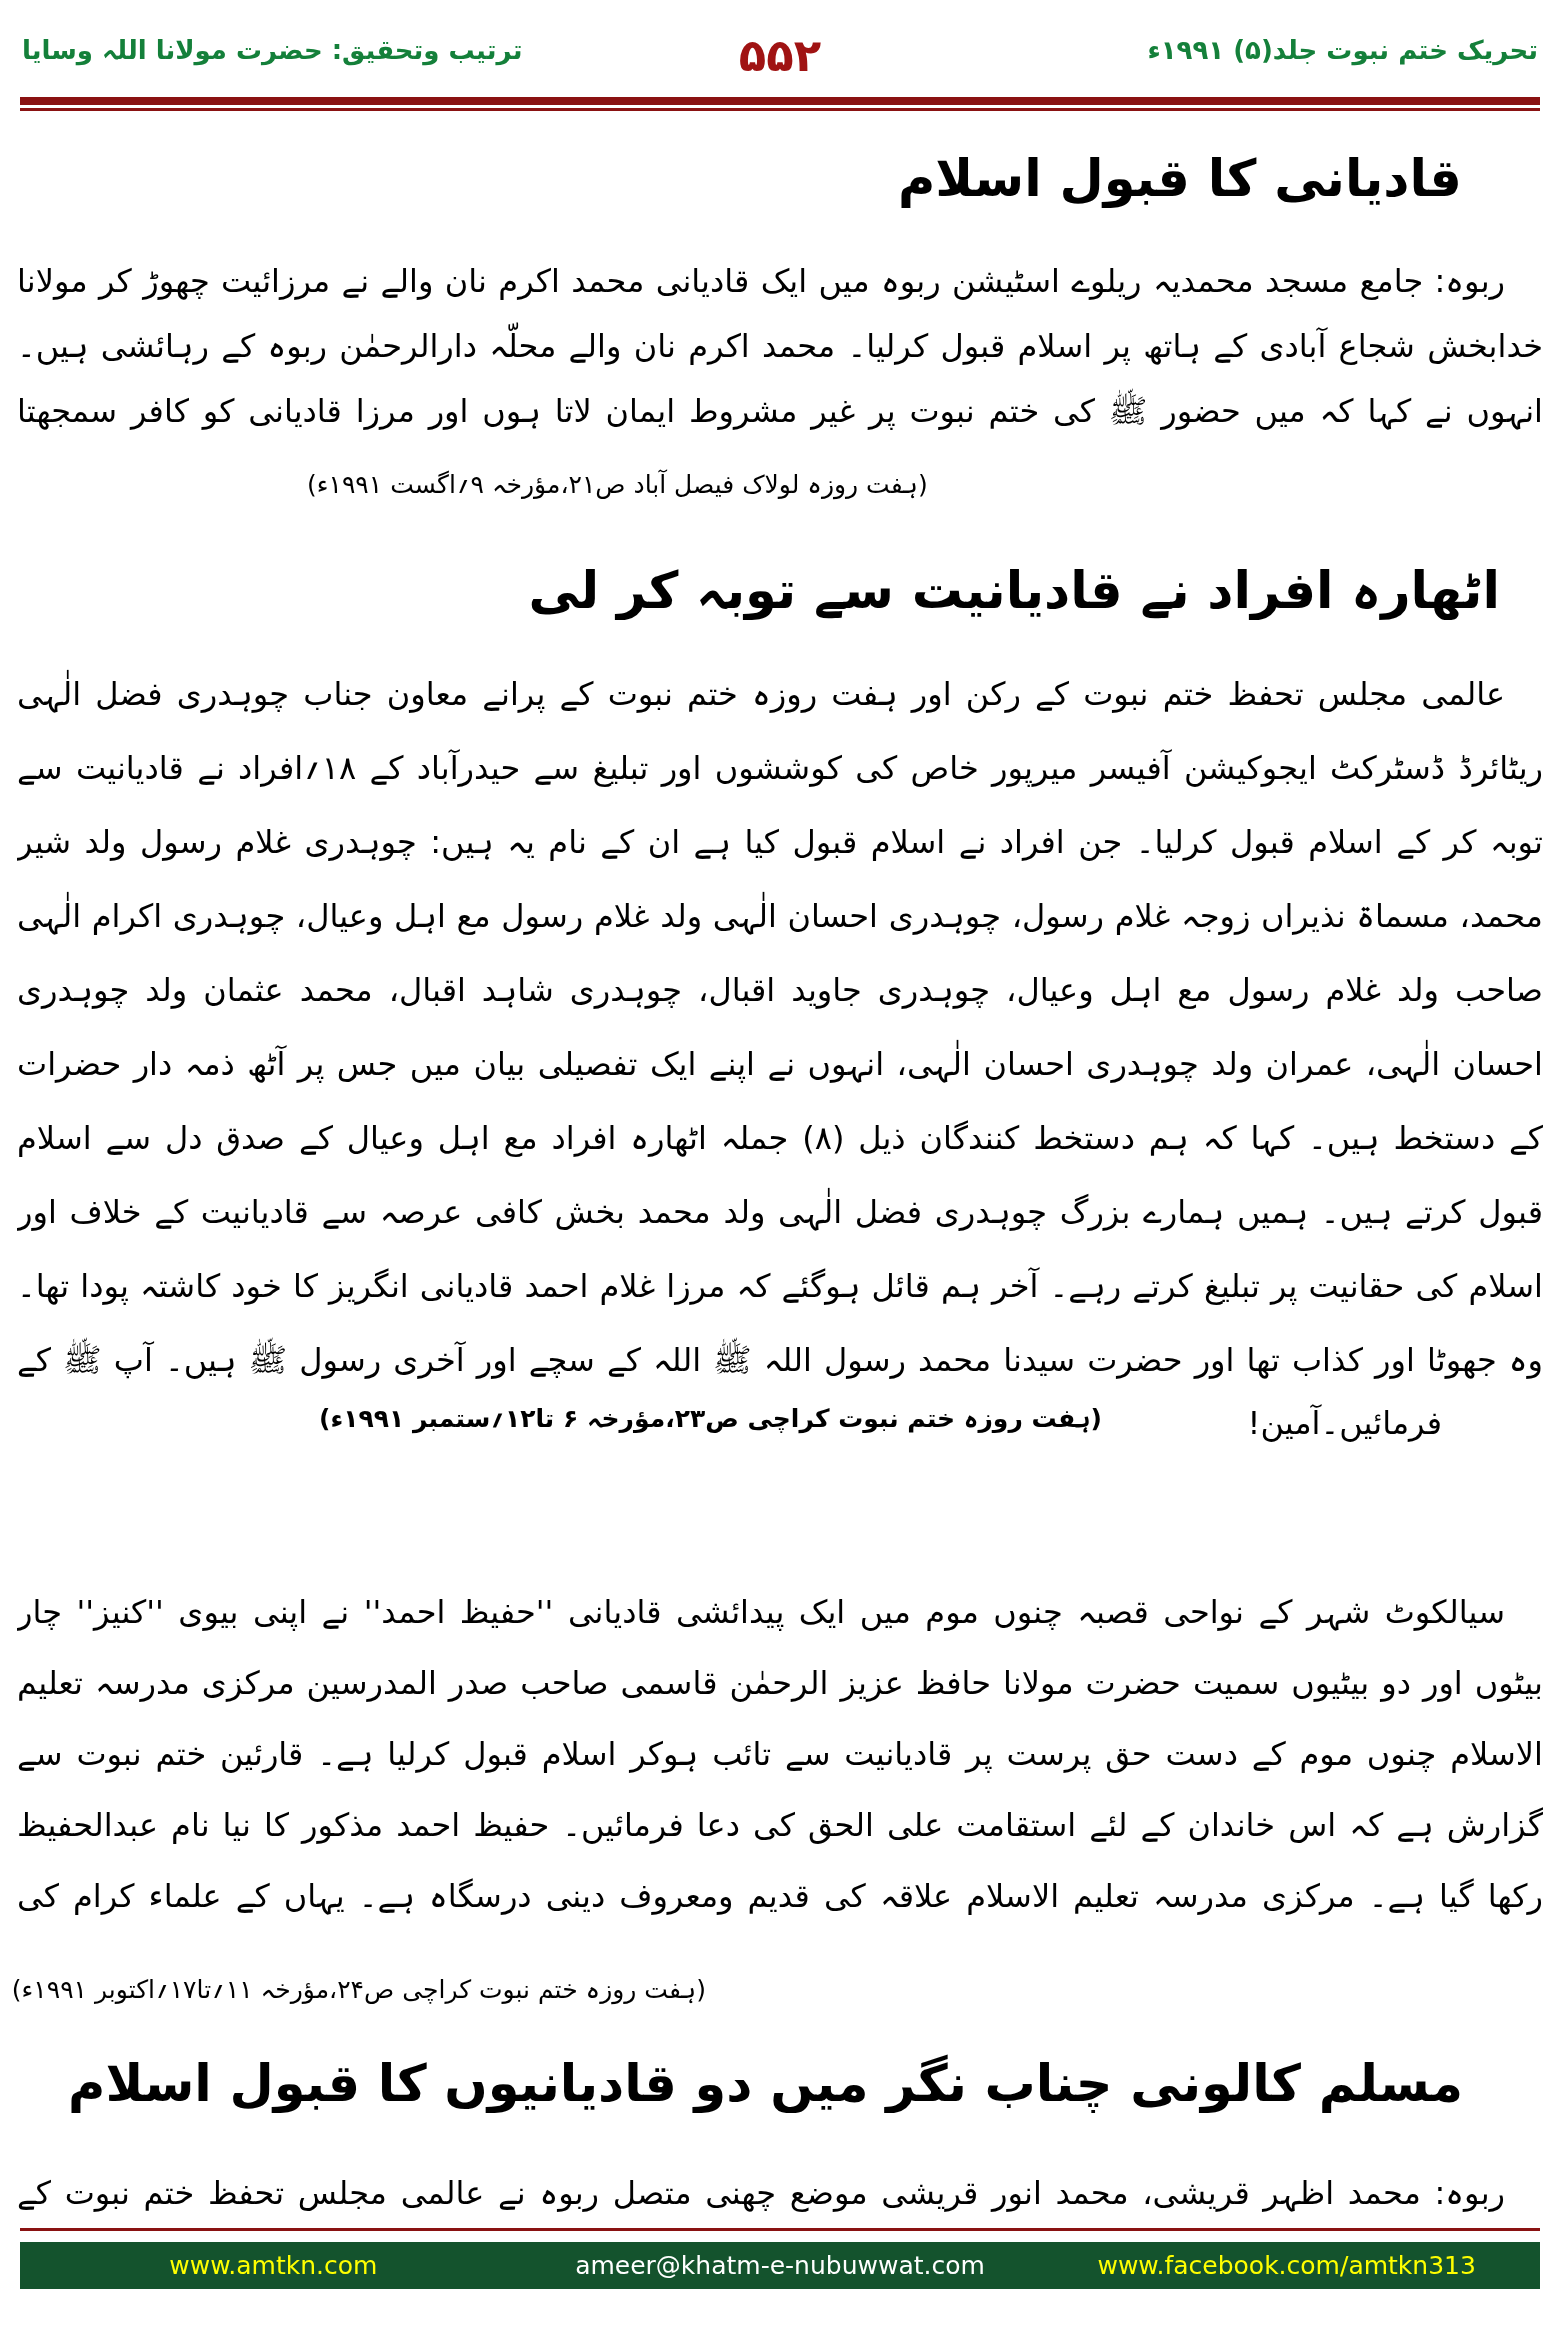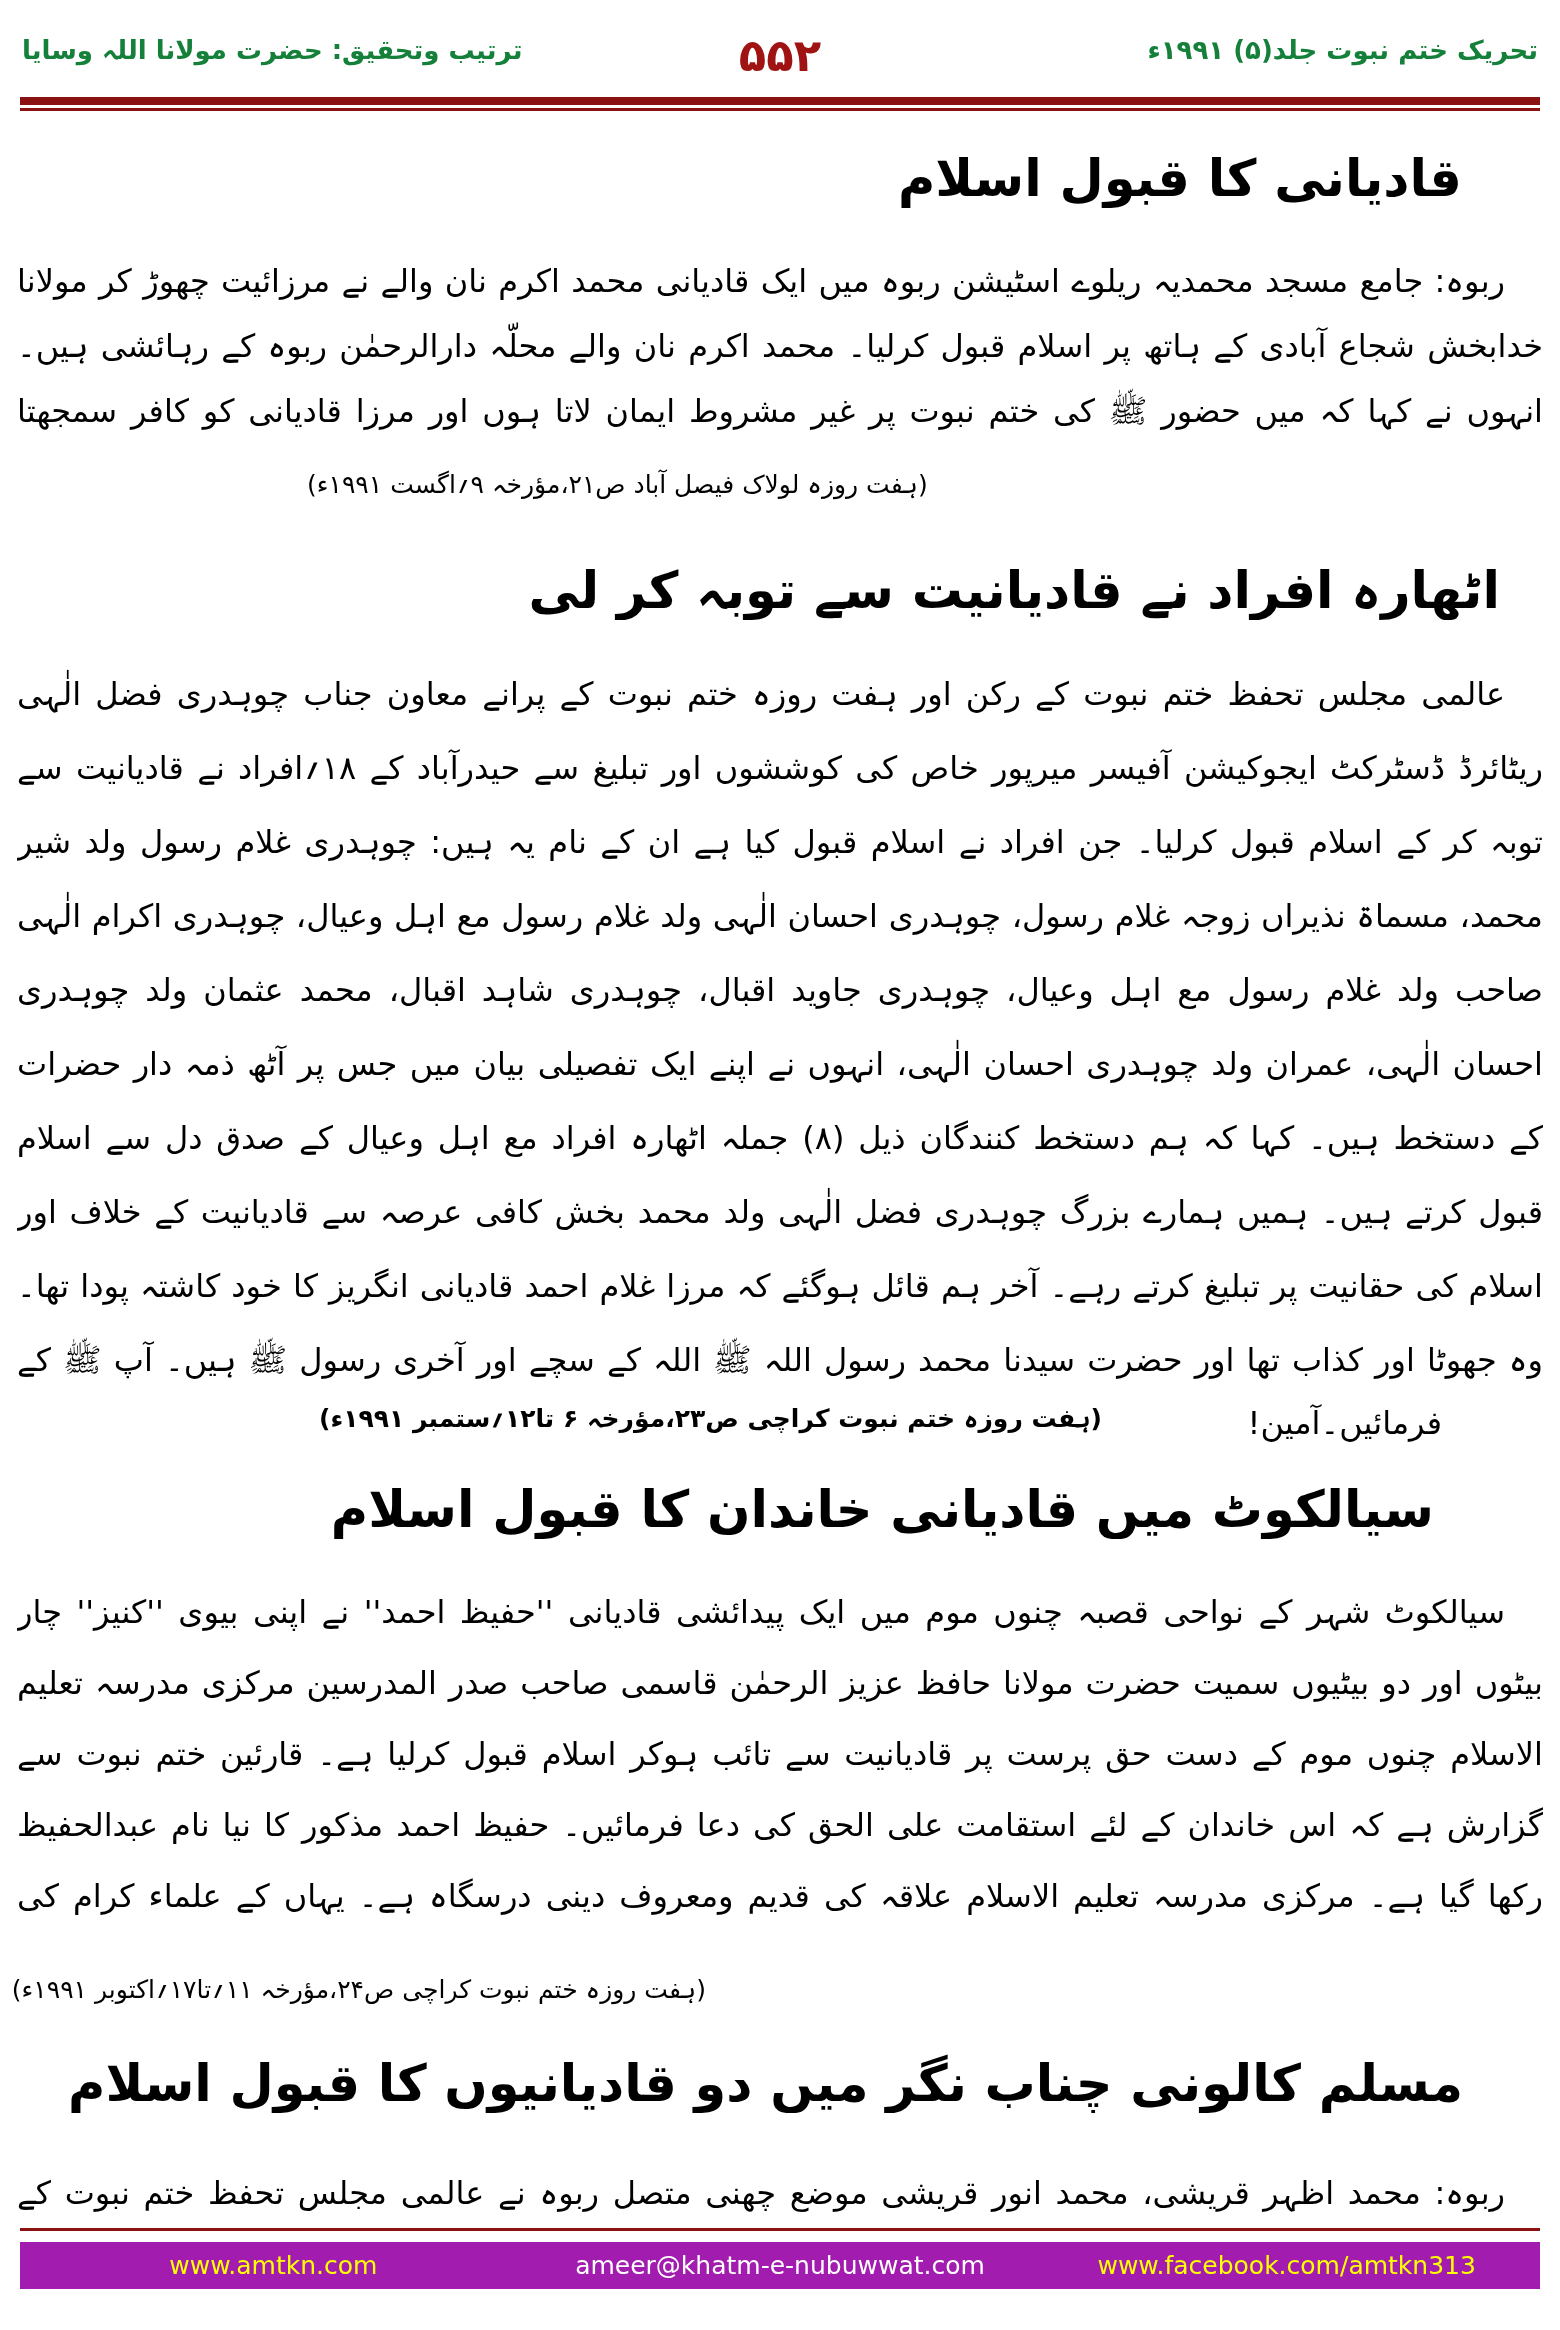--- a/index.html
+++ b/index.html
@@ -89,21 +89,21 @@
     text-indent:38px;
     text-align-last:justify;
     white-space:normal;
   }
   
   .footer-bar{
     position:absolute;
     left:20px;right:20px;
     top:2242px;
     height:47px;
-    background:#a21caf;
+    background:#14532d;
     display:flex;
     align-items:center;
   }
   .footer-cell{
     flex:1;
     text-align:center;
     font-size:25px;
     white-space:nowrap;
   }
   .footer-link-yellow{color:#ffff00;}
@@ -125,21 +125,20 @@
   <div class="body-par" style="top:249px;height:200px;line-height:65px;">ربوہ: جامع مسجد محمدیہ ریلوے اسٹیشن ربوہ میں ایک قادیانی محمد اکرم نان والے نے مرزائیت چھوڑ کر مولانا خدابخش شجاع آبادی کے ہاتھ پر اسلام قبول کرلیا۔ محمد اکرم نان والے محلّہ دارالرحمٰن ربوہ کے رہائشی ہیں۔ انہوں نے کہا کہ میں حضور ﷺ کی ختم نبوت پر غیر مشروط ایمان لاتا ہوں اور مرزا قادیانی کو کافر سمجھتا ہوں۔ مسجد محمدیہ میں سینکڑوں مسلمانوں نے انہیں مبارک باد دی۔</div>
   <div class="citation" style="top:470px;left:307px;">(ہفت روزہ لولاک فیصل آباد ص۲۱،مؤرخہ ۹؍اگست ۱۹۹۱ء)</div>
 
   <div class="sec-heading" style="top:561px;padding-right:40px;">اٹھارہ افراد نے قادیانیت سے توبہ کر لی</div>
   <div class="body-par" style="top:657px;height:744px;line-height:74px;">عالمی مجلس تحفظ ختم نبوت کے رکن اور ہفت روزہ ختم نبوت کے پرانے معاون جناب چوہدری فضل الٰہی ریٹائرڈ ڈسٹرکٹ ایجوکیشن آفیسر میرپور خاص کی کوششوں اور تبلیغ سے حیدرآباد کے ۱۸؍افراد نے قادیانیت سے توبہ کر کے اسلام قبول کرلیا۔ جن افراد نے اسلام قبول کیا ہے ان کے نام یہ ہیں: چوہدری غلام رسول ولد شیر محمد، مسماۃ نذیراں زوجہ غلام رسول، چوہدری احسان الٰہی ولد غلام رسول مع اہل وعیال، چوہدری اکرام الٰہی صاحب ولد غلام رسول مع اہل وعیال، چوہدری جاوید اقبال، چوہدری شاہد اقبال، محمد عثمان ولد چوہدری احسان الٰہی، عمران ولد چوہدری احسان الٰہی، انہوں نے اپنے ایک تفصیلی بیان میں جس پر آٹھ ذمہ دار حضرات کے دستخط ہیں۔ کہا کہ ہم دستخط کنندگان ذیل (۸) جملہ اٹھارہ افراد مع اہل وعیال کے صدق دل سے اسلام قبول کرتے ہیں۔ ہمیں ہمارے بزرگ چوہدری فضل الٰہی ولد محمد بخش کافی عرصہ سے قادیانیت کے خلاف اور اسلام کی حقانیت پر تبلیغ کرتے رہے۔ آخر ہم قائل ہوگئے کہ مرزا غلام احمد قادیانی انگریز کا خود کاشتہ پودا تھا۔ وہ جھوٹا اور کذاب تھا اور حضرت سیدنا محمد رسول اللہ ﷺ اللہ کے سچے اور آخری رسول ﷺ ہیں۔ آپ ﷺ کے بعد جو بھی شخص نبوت کا دعویٰ کرے وہ جھوٹا اور دائرہ اسلام سے خارج ہے۔ ہم یوم آزادی کے مبارک موقعہ پر مرزائیت سے تائب ہوکر حلقۂ بگوش اسلام ہورہے ہیں۔ اللہ تعالیٰ ہمیں اسلام پر استقامت عطاء فرمائیں۔ عوام ہماری استقامت علی الاسلام اور مغفرت کے لئے دعا</div>
   <div class="tail-line" style="top:1404px;">
     <span>فرمائیں۔آمین!</span>
     <span class="citation-inline">(ہفت روزہ ختم نبوت کراچی ص۲۳،مؤرخہ ۶ تا۱۲؍ستمبر ۱۹۹۱ء)</span>
   </div>
 
-  <div class="sec-heading" style="top:1480px;padding-right:106px;">سیالکوٹ میں قادیانی خاندان کا قبول اسلام</div>
   <div class="body-par" style="top:1577px;height:359px;line-height:71px;">سیالکوٹ شہر کے نواحی قصبہ چنوں موم میں ایک پیدائشی قادیانی ''حفیظ احمد'' نے اپنی بیوی ''کنیز'' چار بیٹوں اور دو بیٹیوں سمیت حضرت مولانا حافظ عزیز الرحمٰن قاسمی صاحب صدر المدرسین مرکزی مدرسہ تعلیم الاسلام چنوں موم کے دست حق پرست پر قادیانیت سے تائب ہوکر اسلام قبول کرلیا ہے۔ قارئین ختم نبوت سے گزارش ہے کہ اس خاندان کے لئے استقامت علی الحق کی دعا فرمائیں۔ حفیظ احمد مذکور کا نیا نام عبدالحفیظ رکھا گیا ہے۔ مرکزی مدرسہ تعلیم الاسلام علاقہ کی قدیم ومعروف دینی درسگاہ ہے۔ یہاں کے علماء کرام کی مساعی جمیلہ سے ماضی میں بھی کئی عیسائی اور قادیانی مشرف بااسلام ہوچکے ہیں۔ قارئین کرام ادارہ ہذا کی ترقی کے لئے بھی دعا فرمائیں۔</div>
   <div class="citation" style="top:1975px;left:11.8px;">(ہفت روزہ ختم نبوت کراچی ص۲۴،مؤرخہ ۱۱؍تا۱۷؍اکتوبر ۱۹۹۱ء)</div>
 
   <div class="sec-heading" style="top:2054px;padding-right:77px;">مسلم کالونی چناب نگر میں دو قادیانیوں کا قبول اسلام</div>
   <div class="body-par single-line" style="top:2160px;height:71px;line-height:67px;">ربوہ: محمد اظہر قریشی، محمد انور قریشی موضع چھنی متصل ربوہ نے عالمی مجلس تحفظ ختم نبوت کے دفتر مسلم کالونی ربوہ میں مولانا</div>
 
   <div class="rule rule-thin-bottom"></div>
   <div class="footer-bar">
     <div class="footer-cell footer-link-yellow">www.amtkn.com</div>
     <div class="footer-cell footer-link-white">ameer@khatm-e-nubuwwat.com</div>

